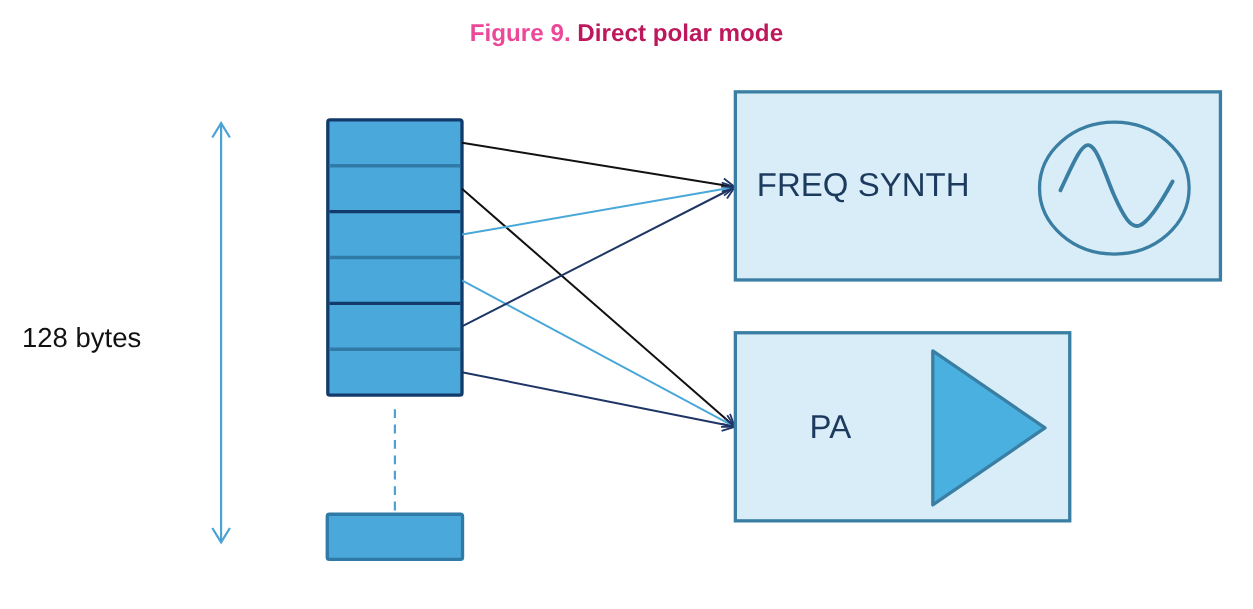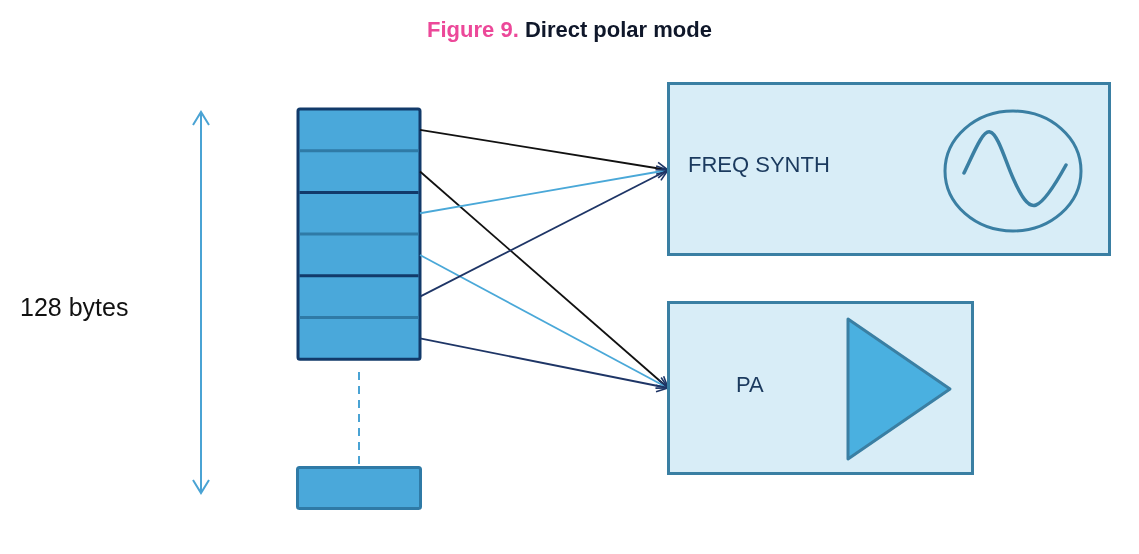--- a/index.html
+++ b/index.html
@@ -1,21 +1,21 @@
 <!DOCTYPE html>
 <html><head>
   <meta charset="utf-8">
   <style>
     html, body { margin: 0; padding: 0; background: #ffffff; }
     body { width: 1139px; height: 554px; position: relative; overflow: hidden; font-family: "Liberation Sans", sans-serif; }
     .title { position: absolute; top: 17px; left: 0; width: 1139px; text-align: center; font-size: 22px; font-weight: bold; }
     .title .fig { color: #ec4899; }
-    .title .name { color: #0f172a; }
+    .title .name { color: #be185d; }
     .side-label { position: absolute; left: 20px; top: 288px; width: 150px; text-align: left; font-size: 25px; color: #111; line-height: 38px; }
-    .box-label { position: absolute; font-size: 22px; color: #1b3a5e; }
+    .box-label { position: absolute; font-size: 30px; color: #1b3a5e; }
     svg { position: absolute; left: 0; top: 0; }
   </style>
 </head>
 <body>
 
 <div class="title">
   <span class="fig">Figure 9.</span>
   <span class="name">Direct polar mode</span>
 </div>
 

